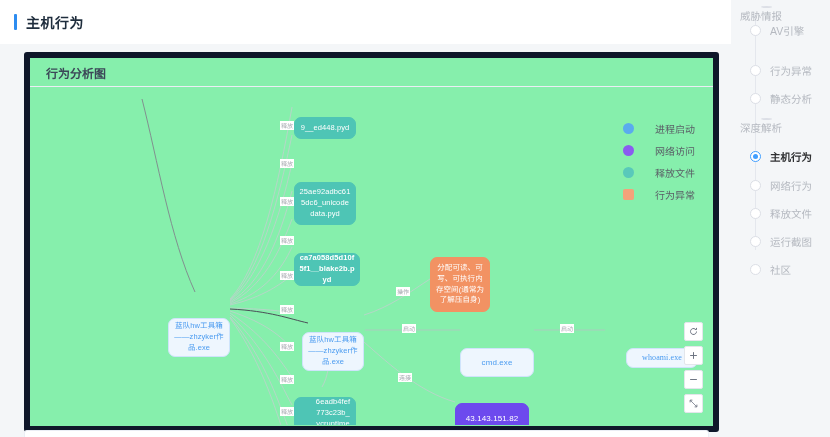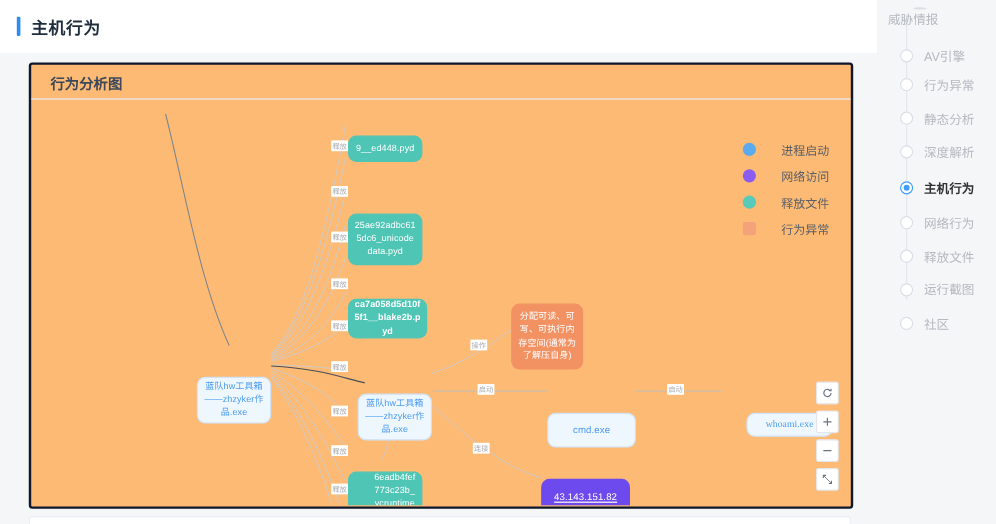--- a/index.html
+++ b/index.html
@@ -27,21 +27,21 @@
   }
   .title-bar{
     width:3px;height:16px;background:#2d8cf0;margin-left:14px;border-radius:1px;
   }
   .page-title{
     margin-left:9px;font-size:14px;font-weight:bold;color:#1f2d3d;letter-spacing:.5px;
   }
 
   .card{
     position:absolute;left:24px;top:52px;width:683px;height:368px;
-    background:#fdba74;border:2px solid #0f172a;border-radius:3px;
+    background:#86efac;border:6px solid #0f172a;border-radius:3px;
     box-shadow:0 0 1px rgba(0,0,0,.03);
     overflow:hidden;
   }
   .card-header{
     height:29px;display:flex;align-items:center;
     padding-left:16px;border-bottom:1px solid #ebeef5;
     box-sizing:border-box;
   }
   .card-title{font-size:12px;font-weight:bold;color:#3c4858;}
 
@@ -213,21 +213,21 @@
         <div class="node proc" style="left:272px;top:213px;width:62px;height:39px;">蓝队hw工具箱——zhzyker作品.exe</div>
 
         <div class="node proc" style="left:430px;top:229px;width:74px;height:29px;font-size:8px;">cmd.exe</div>
 
         <div class="node anomaly" style="left:400px;top:138px;width:60px;height:55px;">分配可读、可写、可执行内存空间(通常为了解压自身)</div>
 
         <div class="node proc" style="left:596px;top:229px;width:72px;height:20px;font-size:8px;font-family:Liberation Serif, serif;">whoami.exe</div>
 
         <div class="node file" style="left:264px;top:278px;width:62px;height:44px;padding-left:20px;">6eadb4fef773c23b_vcruntime140.dll</div>
 
-        <div class="node net" style="left:425px;top:284px;width:74px;height:32px;font-size:8px;text-decoration:underline;">43.143.151.82</div>
+        <div class="node net" style="left:425px;top:284px;width:74px;height:32px;font-size:8px;">43.143.151.82</div>
 
         <div class="legend">
           <div class="legend-row">
             <span class="legend-mark dot" style="background:#5aabee;"></span>
             <span class="legend-text">进程启动</span>
           </div>
           <div class="legend-row">
             <span class="legend-mark dot" style="background:#8a5cf0;"></span>
             <span class="legend-text">网络访问</span>
           </div>
@@ -274,33 +274,33 @@
     <div class="next-card"></div>
   </div>
 
   <div class="side-nav">
     <div class="nav-line"></div>
 
     <div class="nav-item" style="top:6px;flex-direction:column;">
       <span class="nav-dot"></span>
       <span class="nav-label">威胁情报</span>
     </div>
-    <div class="nav-item" style="top:38px;">
+    <div class="nav-item" style="top:22px;">
       <span class="nav-dot"></span>
       <span class="nav-label">AV引擎</span>
     </div>
     <div class="nav-item" style="top:62px;">
       <span class="nav-dot"></span>
       <span class="nav-label">行为异常</span>
     </div>
     <div class="nav-item" style="top:90px;">
       <span class="nav-dot"></span>
       <span class="nav-label">静态分析</span>
     </div>
-    <div class="nav-item" style="top:118px;">
+    <div class="nav-item" style="top:118px;flex-direction:column;">
       <span class="nav-dot"></span>
       <span class="nav-label">深度解析</span>
     </div>
     <div class="nav-item active" style="top:148px;">
       <span class="nav-dot"></span>
       <span class="nav-label">主机行为</span>
     </div>
     <div class="nav-item" style="top:177px;">
       <span class="nav-dot"></span>
       <span class="nav-label">网络行为</span>

